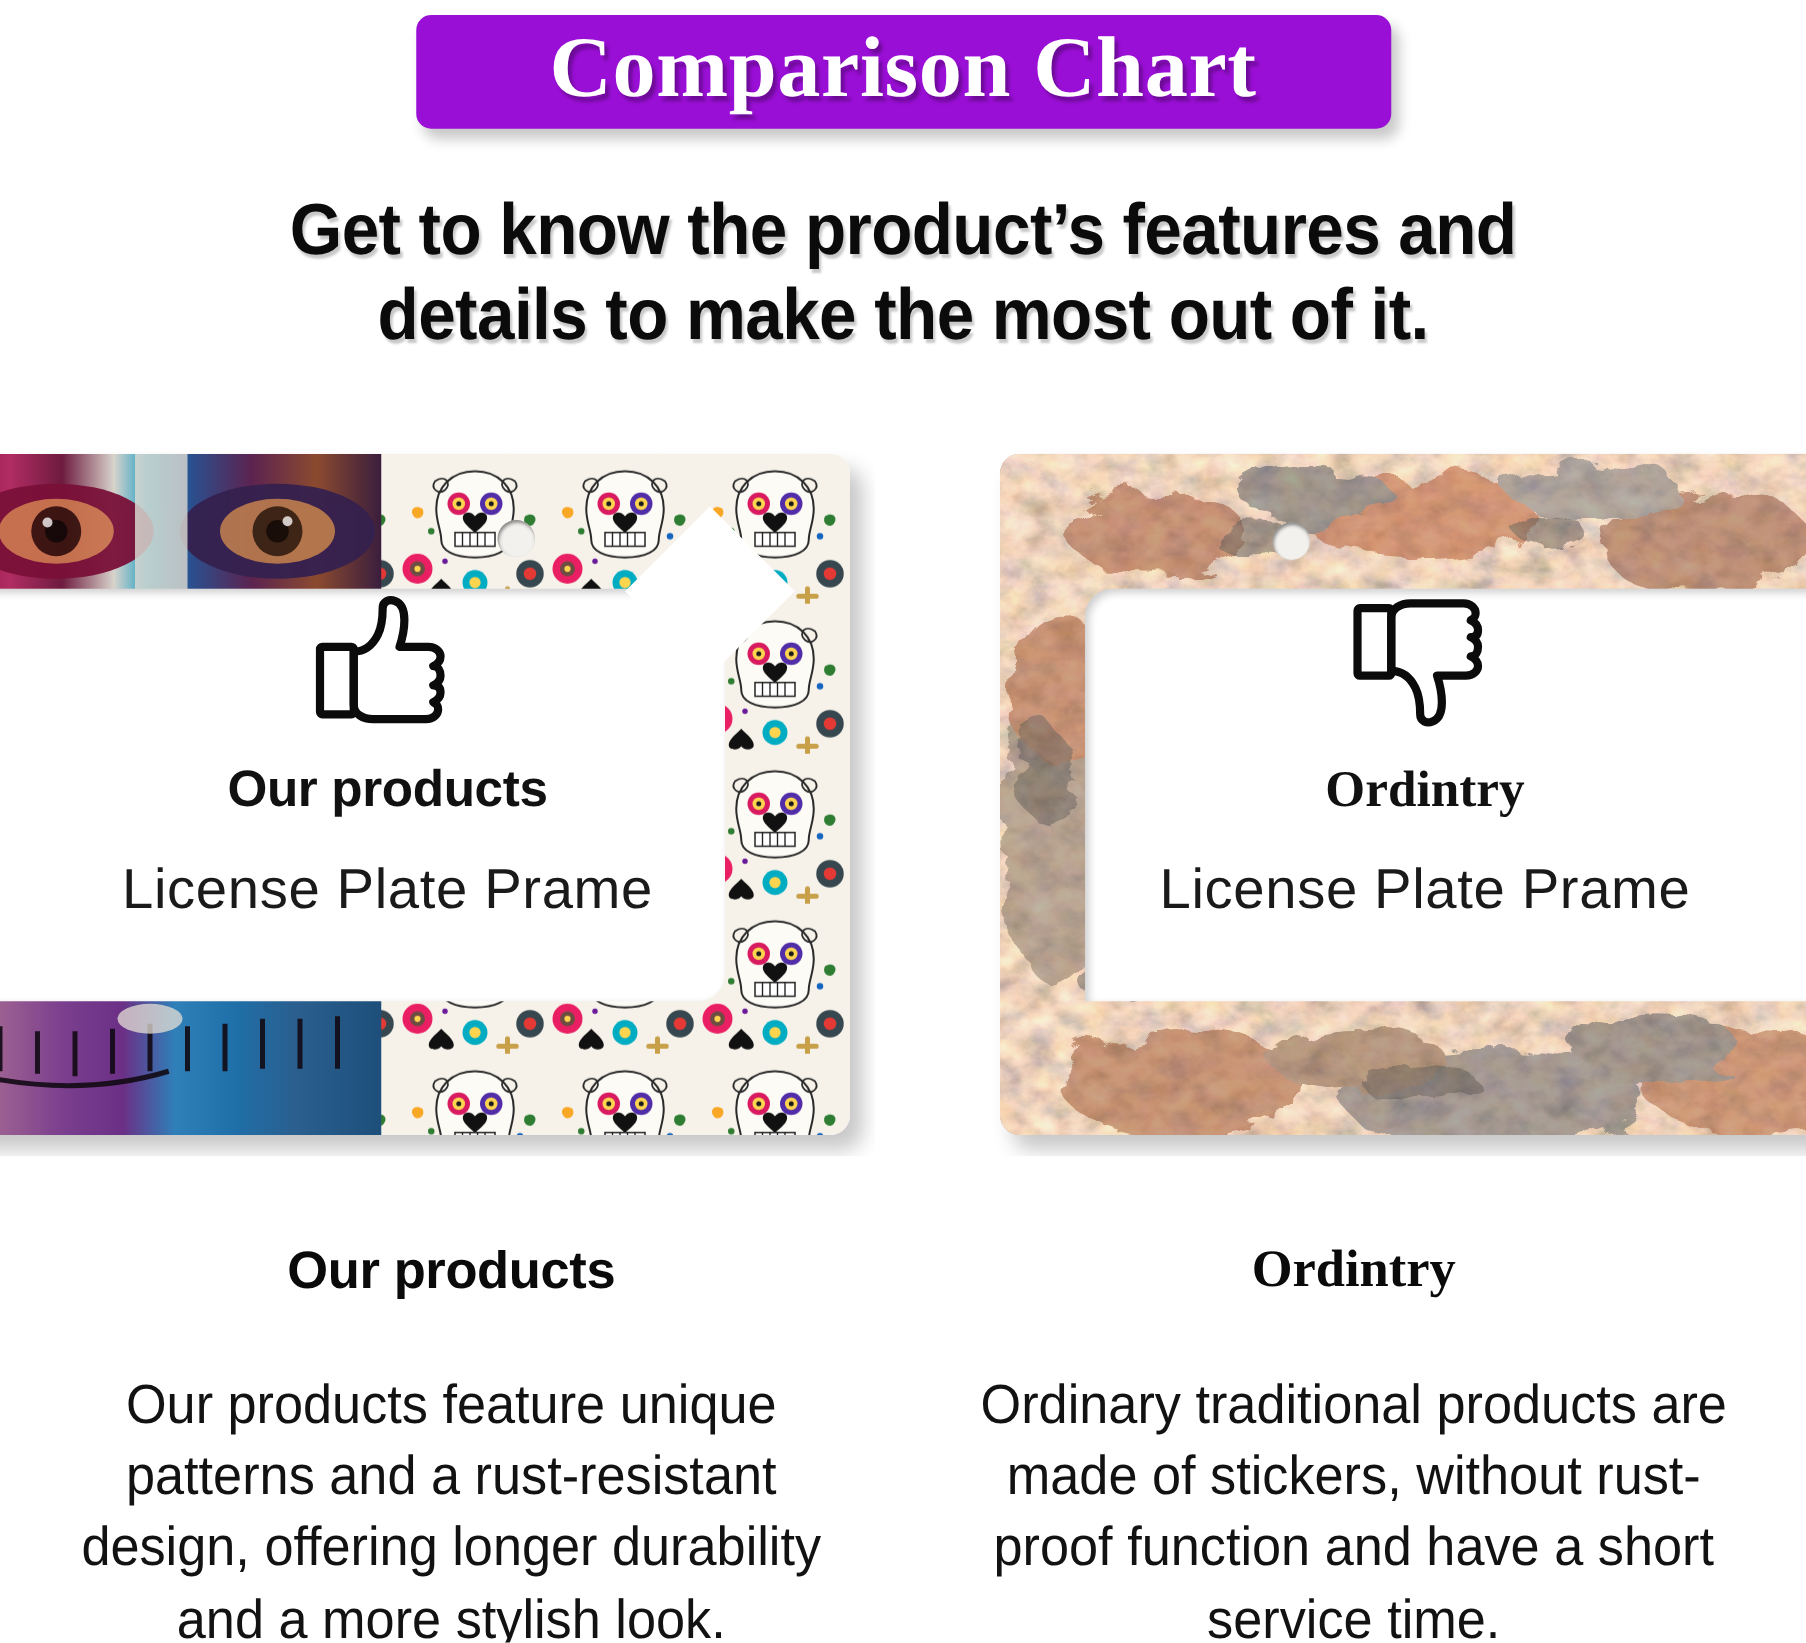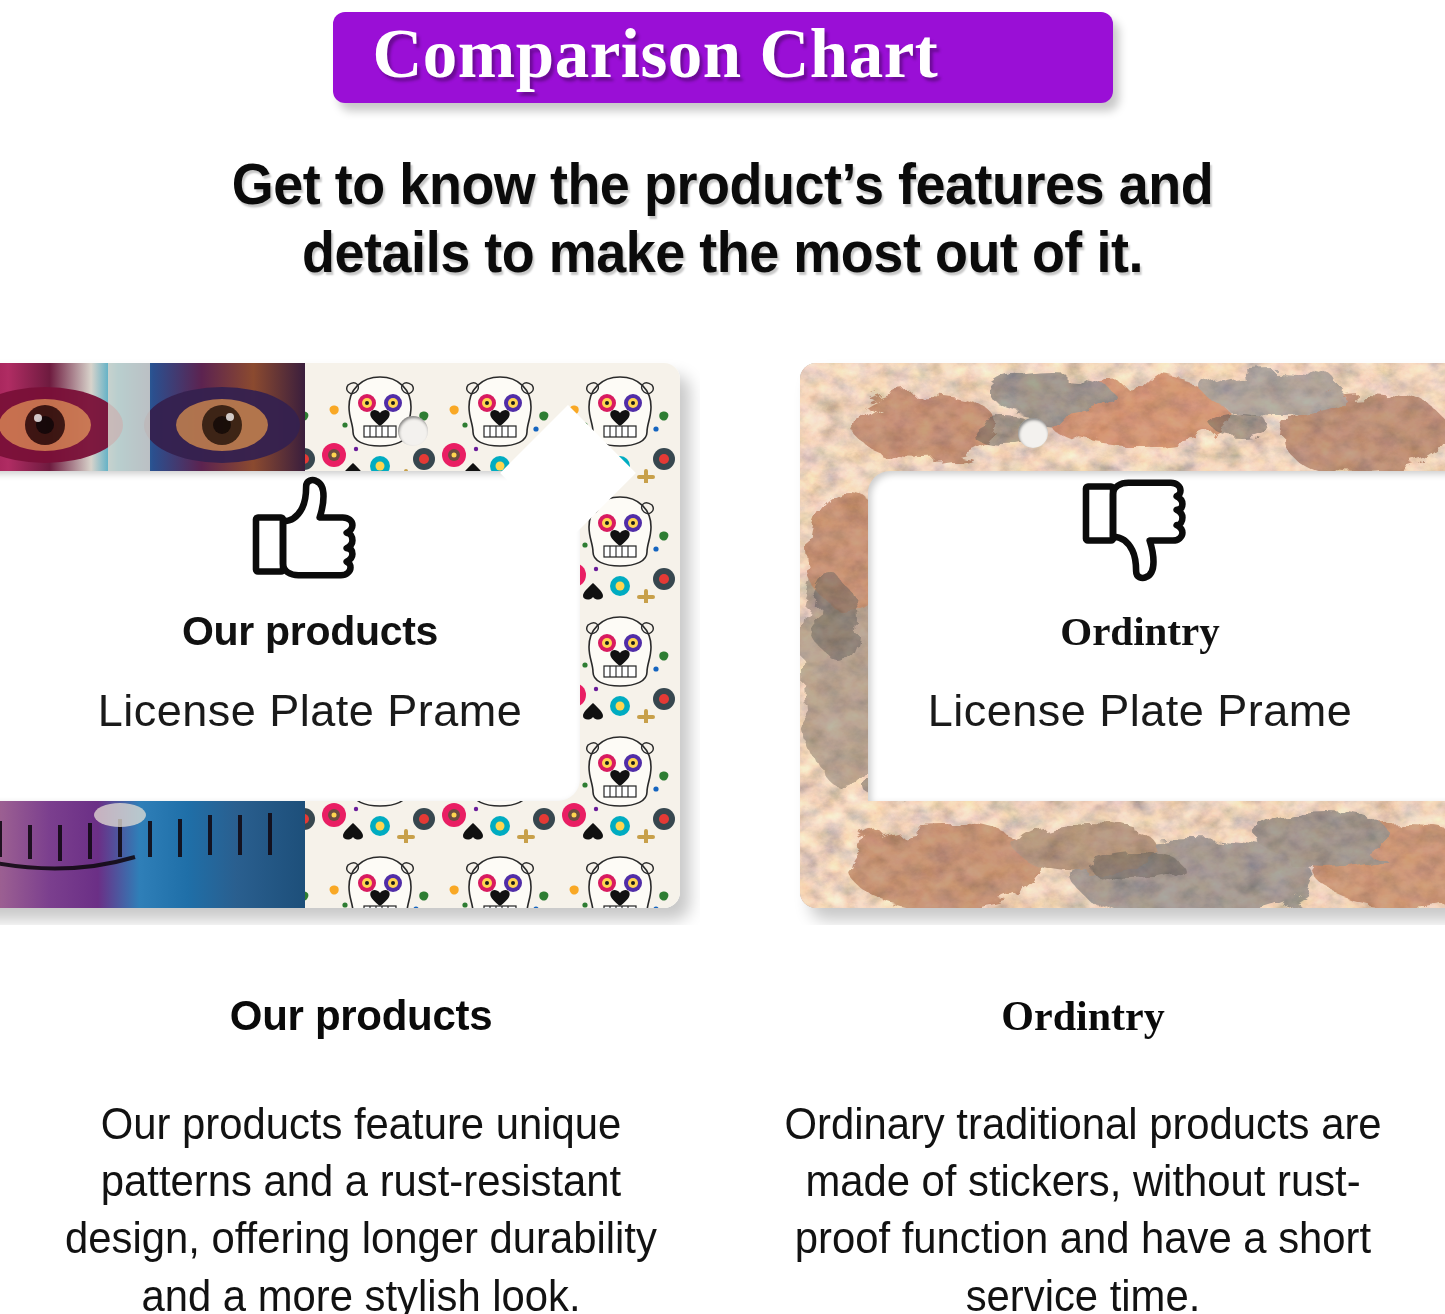--- a/index.html
+++ b/index.html
@@ -14,21 +14,21 @@
   
   #title-banner-wrap{
     position:absolute;left:0;top:12px;width:1445px;height:108px;
     display:flex;align-items:flex-start;justify-content:center;
   }
   #title-banner{
     background:#9A0FD6;
     border-radius:12px;
     padding:6px 40px 12px 40px;
     box-shadow:6px 8px 10px rgba(0,0,0,.22);
-    display:flex;align-items:center;
+    display:flex;align-items:center;justify-content:center;
     min-width:700px;
   }
   #title-text{
     font-family:"Liberation Serif", serif;
     font-weight:700;
     font-size:69px;
     line-height:1.06;
     color:#ffffff;
     letter-spacing:.5px;
     text-shadow:3px 4px 3px rgba(0,0,0,.30);

